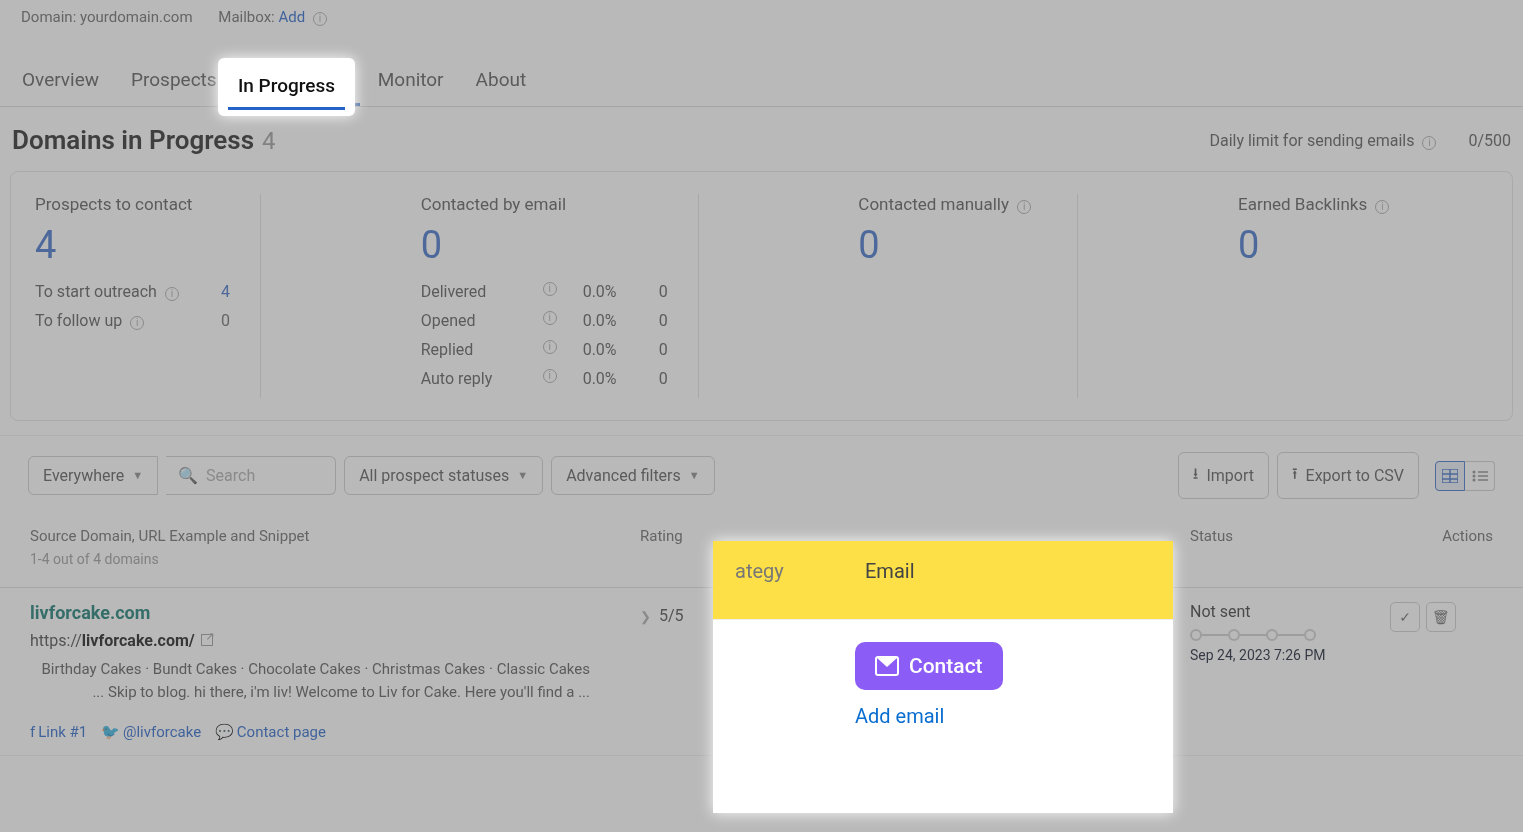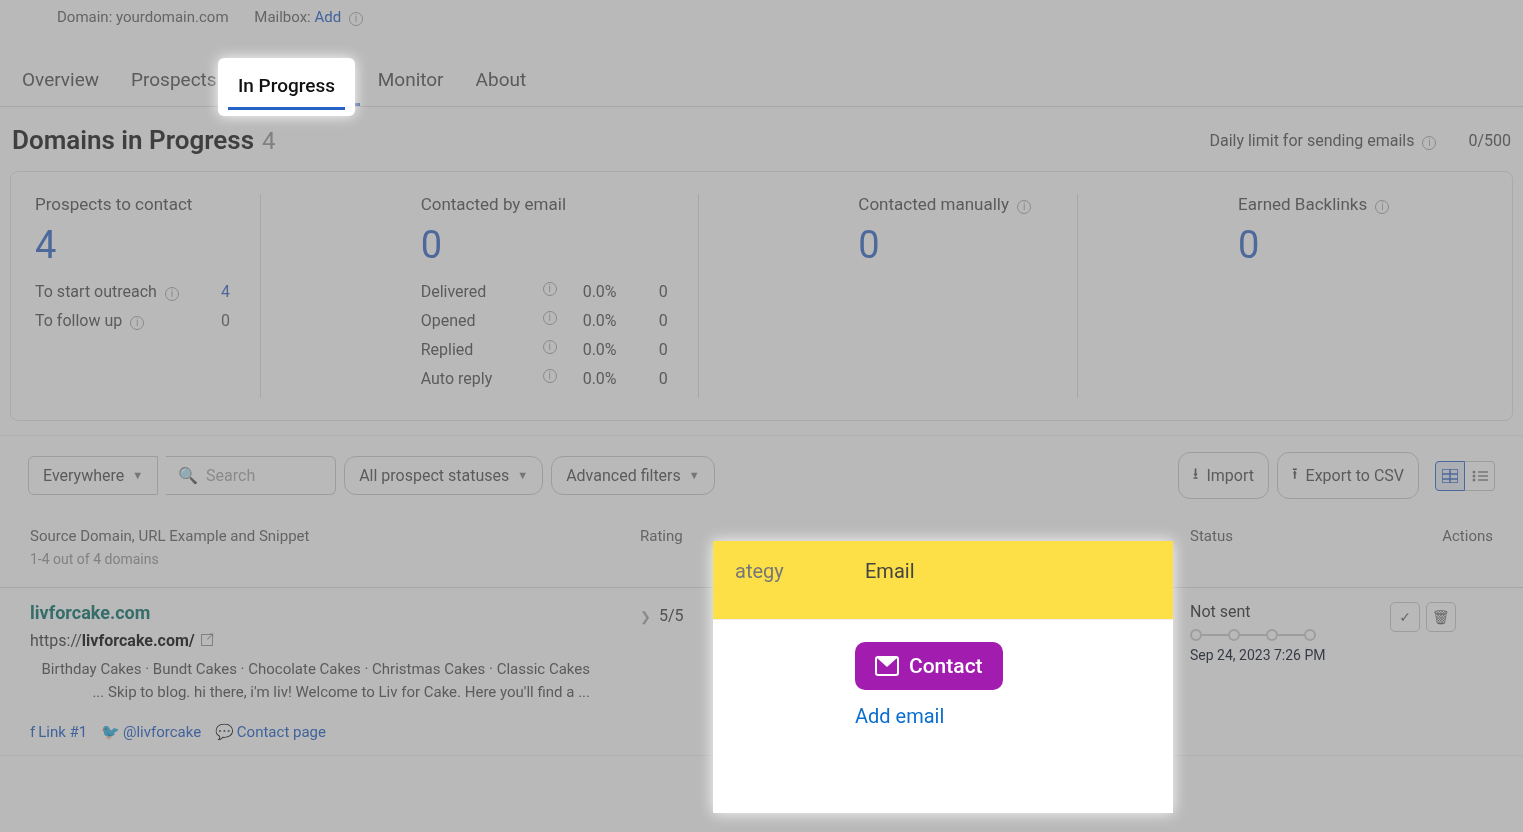--- a/index.html
+++ b/index.html
@@ -1,18 +1,18 @@
 <!DOCTYPE html>
 <html><head>
 <meta charset="utf-8">
 <style>
 * { box-sizing: border-box; margin: 0; padding: 0; font-family: -apple-system, BlinkMacSystemFont, "Segoe UI", Roboto, Arial, sans-serif; }
 body { width: 1523px; height: 832px; background: #fff; color: #333; position: relative; }
 .dim-overlay { position: absolute; inset: 0; background: rgba(100,100,100,0.45); pointer-events: none; z-index: 5; }
-.topbar { padding: 8px 21px; font-size: 15px; color: #666; margin-left: 36px; }
+.topbar { padding: 8px 21px; font-size: 15px; color: #666; }
 .topbar .mailbox { margin-left: 22px; }
 .topbar .link { color: #2563c9; }
 .info-i { display:inline-block; width:14px; height:14px; border:1px solid #aaa; border-radius:50%; font-size:10px; line-height:12px; text-align:center; color:#aaa; margin-left:4px; }
 .tabs { border-bottom: 1px solid #ddd; padding: 0 8px; display:flex; gap:4px; margin-top: 20px; }
 .tab { padding: 14px 14px 12px; font-size: 19px; color: #555; cursor:pointer; }
 .tab.active { color:#111; border-bottom: 3px solid #2563c9; font-weight:500; }
 .page-title { display:flex; justify-content:space-between; align-items:center; padding: 18px 12px 12px; }
 .page-title h1 { font-size: 26px; font-weight: 600; color:#222; }
 .page-title .count { font-size:24px; color:#999; margin-left:8px; font-weight:400; }
 .limit { font-size:16px; color:#555; }
@@ -22,21 +22,21 @@
 .metric-col:last-child { border-right:none; }
 .metric-label { font-size:17px; color:#555; margin-bottom:12px; }
 .metric-big { font-size:38px; color:#3b6cc7; font-weight:400; line-height:1; margin-bottom:18px; }
 .mini-row { display:flex; justify-content:space-between; font-size:16px; color:#555; margin-bottom:10px; min-width:195px; }
 .mini-row .v2 { color:#666; }
 .mini-row .link-val { color:#3b6cc7; }
 .tbl-row { display:flex; gap:26px; font-size:16px; color:#555; margin-bottom:10px; }
 .tbl-row .lbl { width:92px; }
 .tbl-row .pct { width:50px; }
 .filters { display:flex; align-items:center; padding: 16px 28px; gap:8px; border-top:1px solid #eee; }
-.fbtn { border:1px solid #ccc; border-radius:12px; padding:9px 14px; font-size:16px; color:#555; background:#fff; display:flex; align-items:center; gap:8px; cursor:pointer; }
+.fbtn { border:1px solid #ccc; border-radius:6px; padding:9px 14px; font-size:16px; color:#555; background:#fff; display:flex; align-items:center; gap:8px; cursor:pointer; }
 .chev { font-size:11px; color:#888; }
 .search-box { border:1px solid #ccc; border-left:none; border-radius:0 6px 6px 0; padding:9px 12px; font-size:16px; color:#999; display:flex; align-items:center; gap:8px; width:170px; }
 .fbtn.everywhere { border-radius:6px 0 0 6px; }
 .spacer { flex:1; }
 .icon-btn { width:30px; height:30px; border:1px solid #ccc; border-radius:4px; display:inline-flex; align-items:center; justify-content:center; cursor:pointer; }
 .view-toggle { display:flex; margin-left:8px; }
 .view-toggle .icon-btn:first-child { border-radius:4px 0 0 4px; background:#e8eef8; border-color:#3b6cc7; }
 .view-toggle .icon-btn:last-child { border-radius:0 4px 4px 0; border-left:none; }
 .table-head { display:flex; padding: 12px 30px 20px; font-size:15px; color:#666; border-bottom:1px solid #ddd; }
 .col-source { flex: 0 0 610px; }
@@ -49,21 +49,21 @@
 .row { display:flex; padding: 14px 30px; border-bottom:1px solid #eee; align-items:flex-start; }
 .domain-name { font-size:18px; font-weight:700; color:#0f766e; }
 .url { font-size:16px; color:#444; margin-top:8px; }
 .url b { color:#111; }
 .snippet { font-size:15px; color:#555; margin-top:8px; line-height:1.5; max-width:560px;text-align:right; }
 .links-row { display:flex; gap:14px; margin-top:20px; font-size:15px; }
 .links-row a { color:#2563c9; text-decoration:none; }
 .soc-i { color:#2563c9; margin-right:3px; }
 .rating-cell { color:#444; font-size:16px; padding-top:4px; }
 .rating-cell .chev2 { color:#aaa; margin-right:8px; font-size:13px; }
-.contact-btn { background:#a21caf; color:#fff; border:none; border-radius:10px; padding:12px 20px; font-size:21px; font-weight:500; display:flex; align-items:center; gap:10px; cursor:pointer; }
+.contact-btn { background:#8b5cf6; color:#fff; border:none; border-radius:10px; padding:12px 20px; font-size:21px; font-weight:500; display:flex; align-items:center; gap:10px; cursor:pointer; }
 .mail-icon { width:24px; height:20px; border:2px solid #fff; border-radius:3px; position:relative; }
 .mail-icon:after { content:""; position:absolute; top:0; left:0; right:0; height:0; border-left:10px solid transparent; border-right:10px solid transparent; border-top:9px solid #fff; }
 .add-email { color:#0a6ed1; font-size:20px; margin-top:14px; display:block; cursor:pointer; }
 .status-cell { font-size:16px; color:#333; }
 .timeline { display:flex; align-items:center; margin:8px 0 6px; }
 .dot { width:12px; height:12px; border:2px solid #ccc; border-radius:50%; background:#fff; }
 .seg { width:26px; height:2px; background:#ccc; }
 .timestamp { font-size:14px; color:#0f172a; }
 .row-actions { display:flex; gap:6px; }
 .sm-btn { width:30px; height:30px; border:1px solid #ccc; border-radius:5px; display:flex; align-items:center; justify-content:center; font-size:14px; color:#666; cursor:pointer; }

